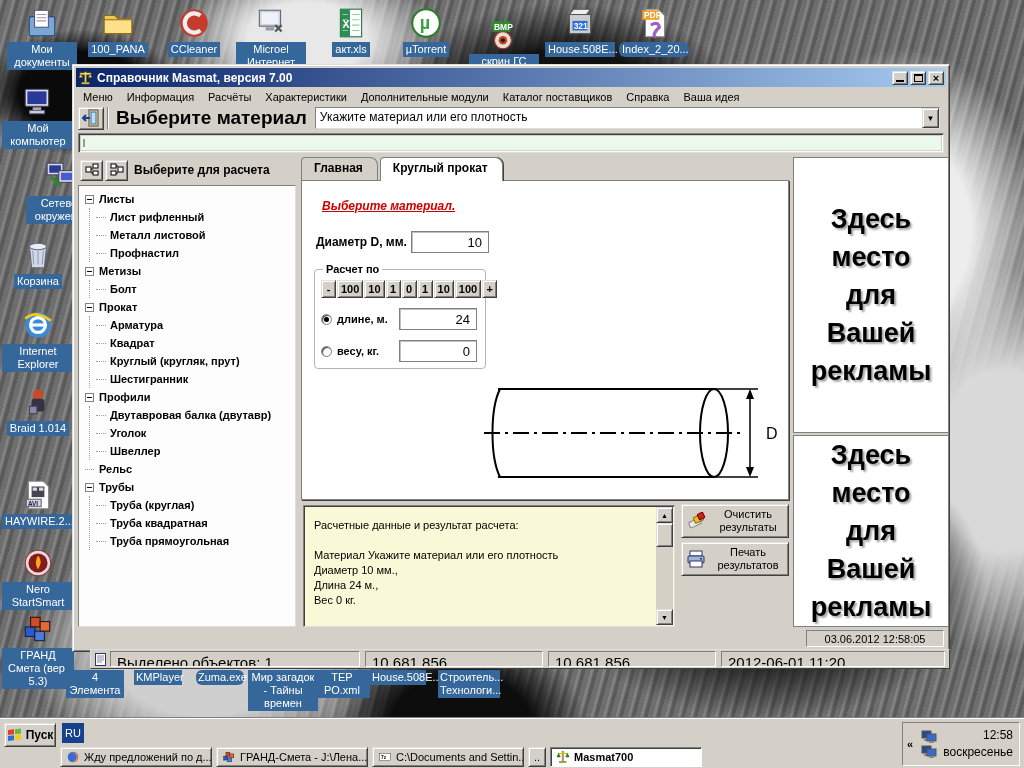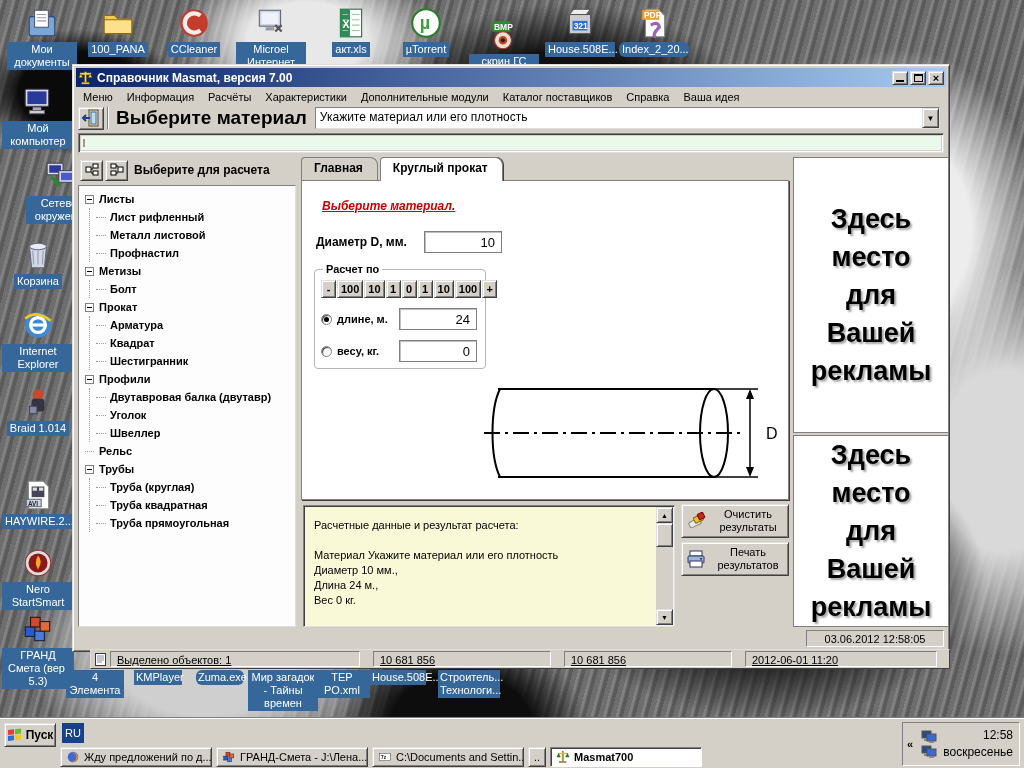--- a/index.html
+++ b/index.html
@@ -87,21 +87,21 @@
   #center { left:228px; top:92px; width:490px; bottom:24px; }
   .tab-row { position:absolute; left:0; top:0; height:23px; display:flex; }
   .tab { padding:3px 14px 0 12px; font-weight:bold; font-size:12px; margin-right:2px; cursor:pointer;
          border:1px solid #808080; border-bottom:none; border-radius:4px 8px 0 0; background:#d4d0c8; height:23px; }
   .tab.active { background:#fff; height:24px; z-index:2; box-shadow:1px 0 0 #404040; }
   #tab-page { position:absolute; left:0; top:23px; right:2px; height:320px; background:#fff;
               border:1px solid #808080; box-shadow:1px 1px 0 #404040; }
   #material-link { position:absolute; left:20px; top:18px; color:#cc0000; font-weight:bold; font-style:italic;
                    text-decoration:underline; font-size:12px; cursor:pointer; }
   #diam-row { position:absolute; left:14px; top:50px; display:flex; align-items:center; }
-  #diam-label { font-weight:bold; font-size:12px; margin-right:17px; }
+  #diam-label { font-weight:bold; font-size:12px; margin-right:4px; }
   .numbox { width:78px; height:22px; background:#fff; border:1px solid #808080; box-shadow:inset 1px 1px 0 #c0c0c0;
             font-size:13px; text-align:right; padding:3px 6px; }
   #groupbox { position:absolute; left:12px; top:88px; width:172px; height:100px;
               border:1px solid #b5b5b5; border-radius:4px;text-decoration:underline; }
   #group-legend { position:absolute; left:8px; top:-7px; background:#fff; padding:0 3px; font-size:11px; font-weight:bold; }
   #stepper { position:absolute; left:6px; top:10px; display:flex; }
   .stepbtn { height:18px; min-width:15px; padding:1px 3px; display:flex; align-items:center; justify-content:center;
              font-size:11px; font-weight:bold; cursor:pointer; margin-right:1px; }
   .radio-row { position:absolute; left:6px; display:flex; align-items:center; }
   .radio { width:11px; height:11px; border-radius:50%; border:1px solid #808080;
@@ -134,22 +134,22 @@
 
   #win-status { position:absolute; left:3px; right:3px; bottom:3px; height:19px; background:#d4d0c8; }
   #status-date { position:absolute; right:2px; top:1px; width:138px; height:17px;
                  border:1px solid; border-color:#808080 #fff #fff #808080;
                  font-size:11px; text-align:center; padding-top:2px; background:#d4d0c8; }
 
   
   #explorer-strip { left:90px; top:649px; width:860px; height:20px; background:#d4d0c8;
                     border:1px solid; border-color:#dfdfdf #404040 #404040 #dfdfdf; display:flex; align-items:stretch; }
   #explorer-strip .eicon { width:18px; display:flex; align-items:center; justify-content:center; }
-  .efield { border:1px solid; border-color:#808080 #fff #fff #808080; margin:1px 12px 1px 1px;
-            padding:2px 6px; font-size:11px; white-space:nowrap; overflow:hidden;text-decoration:underline; }
+  .efield { border:1px solid; border-color:#808080 #fff #fff #808080; margin:1px 4px 1px 1px;
+            padding:2px 6px; font-size:15px; white-space:nowrap; overflow:hidden; }
 
   
   #taskbar { left:0; right:0; bottom:0; height:50px; background:#d4d0c8; border-top:1px solid #fff;
              box-shadow:0 -1px 0 #808080; }
   #start-btn { position:absolute; left:4px; top:4px; width:52px; height:24px; display:flex; align-items:center;
                justify-content:center; gap:3px; font-weight:bold; font-size:12px; cursor:pointer; }
   #lang-box { position:absolute; left:62px; top:4px; width:22px; height:20px; background:#16418c; color:#fff;
               display:flex; align-items:center; justify-content:center; font-size:11px; cursor:pointer; }
   #task-row { position:absolute; left:60px; top:28px; right:150px; height:20px; display:flex; gap:4px; }
   .taskbtn { flex:1; max-width:152px; height:20px; display:flex; align-items:center; gap:4px; padding:0 5px;
@@ -390,20 +390,24 @@
           <div class="tchild-row">
             <span class="stub"></span>
             <span class="tlabel">Арматура</span>
           </div>
           <div class="tchild-row">
             <span class="stub"></span>
             <span class="tlabel">Квадрат</span>
           </div>
           <div class="tchild-row">
             <span class="stub"></span>
+            <span class="tlabel">Круглый (кругляк, прут)</span>
+          </div>
+          <div class="tchild-row">
+            <span class="stub"></span>
             <span class="tlabel">Шестигранник</span>
           </div>
         </div>
         <div class="tnode-row">
           <span class="expander"></span>
           <span class="tlabel">Профили</span>
         </div>
         <div class="tchildren">
           <div class="tchild-row">
             <span class="stub"></span>

